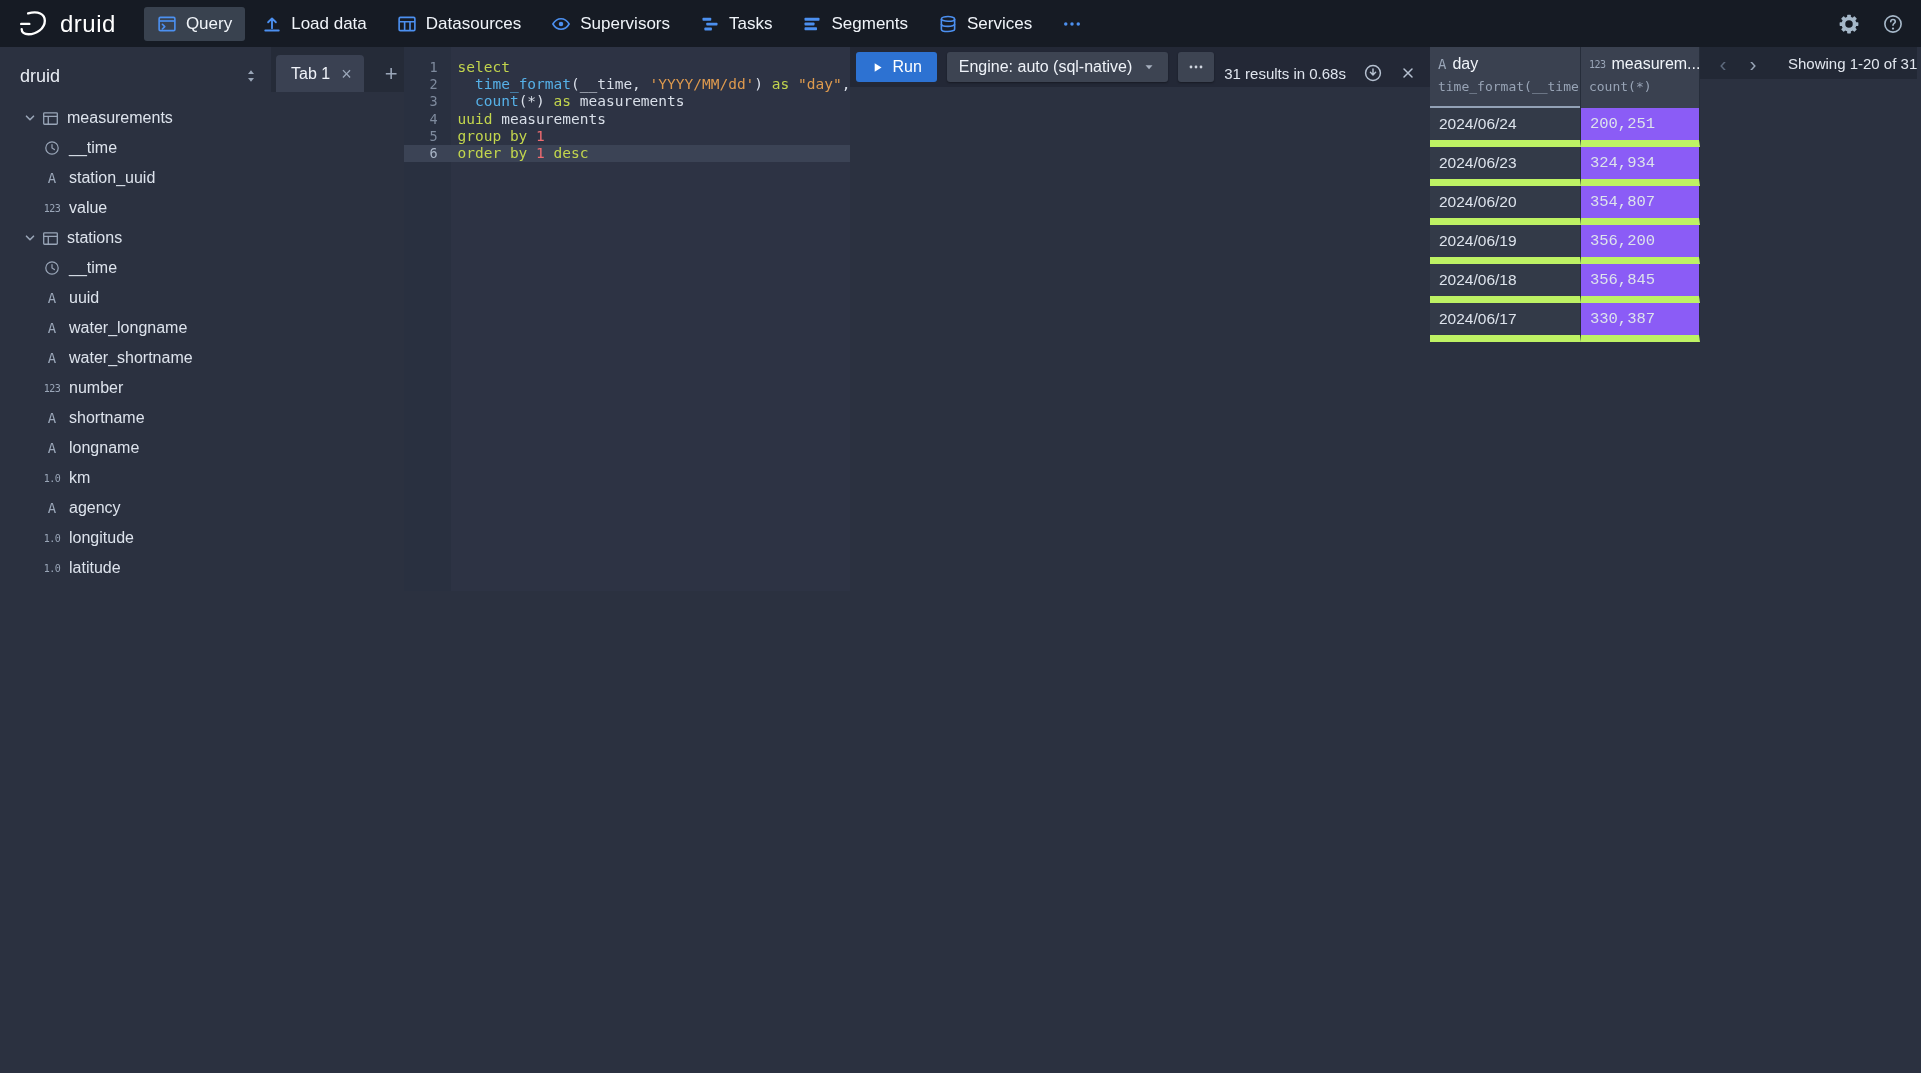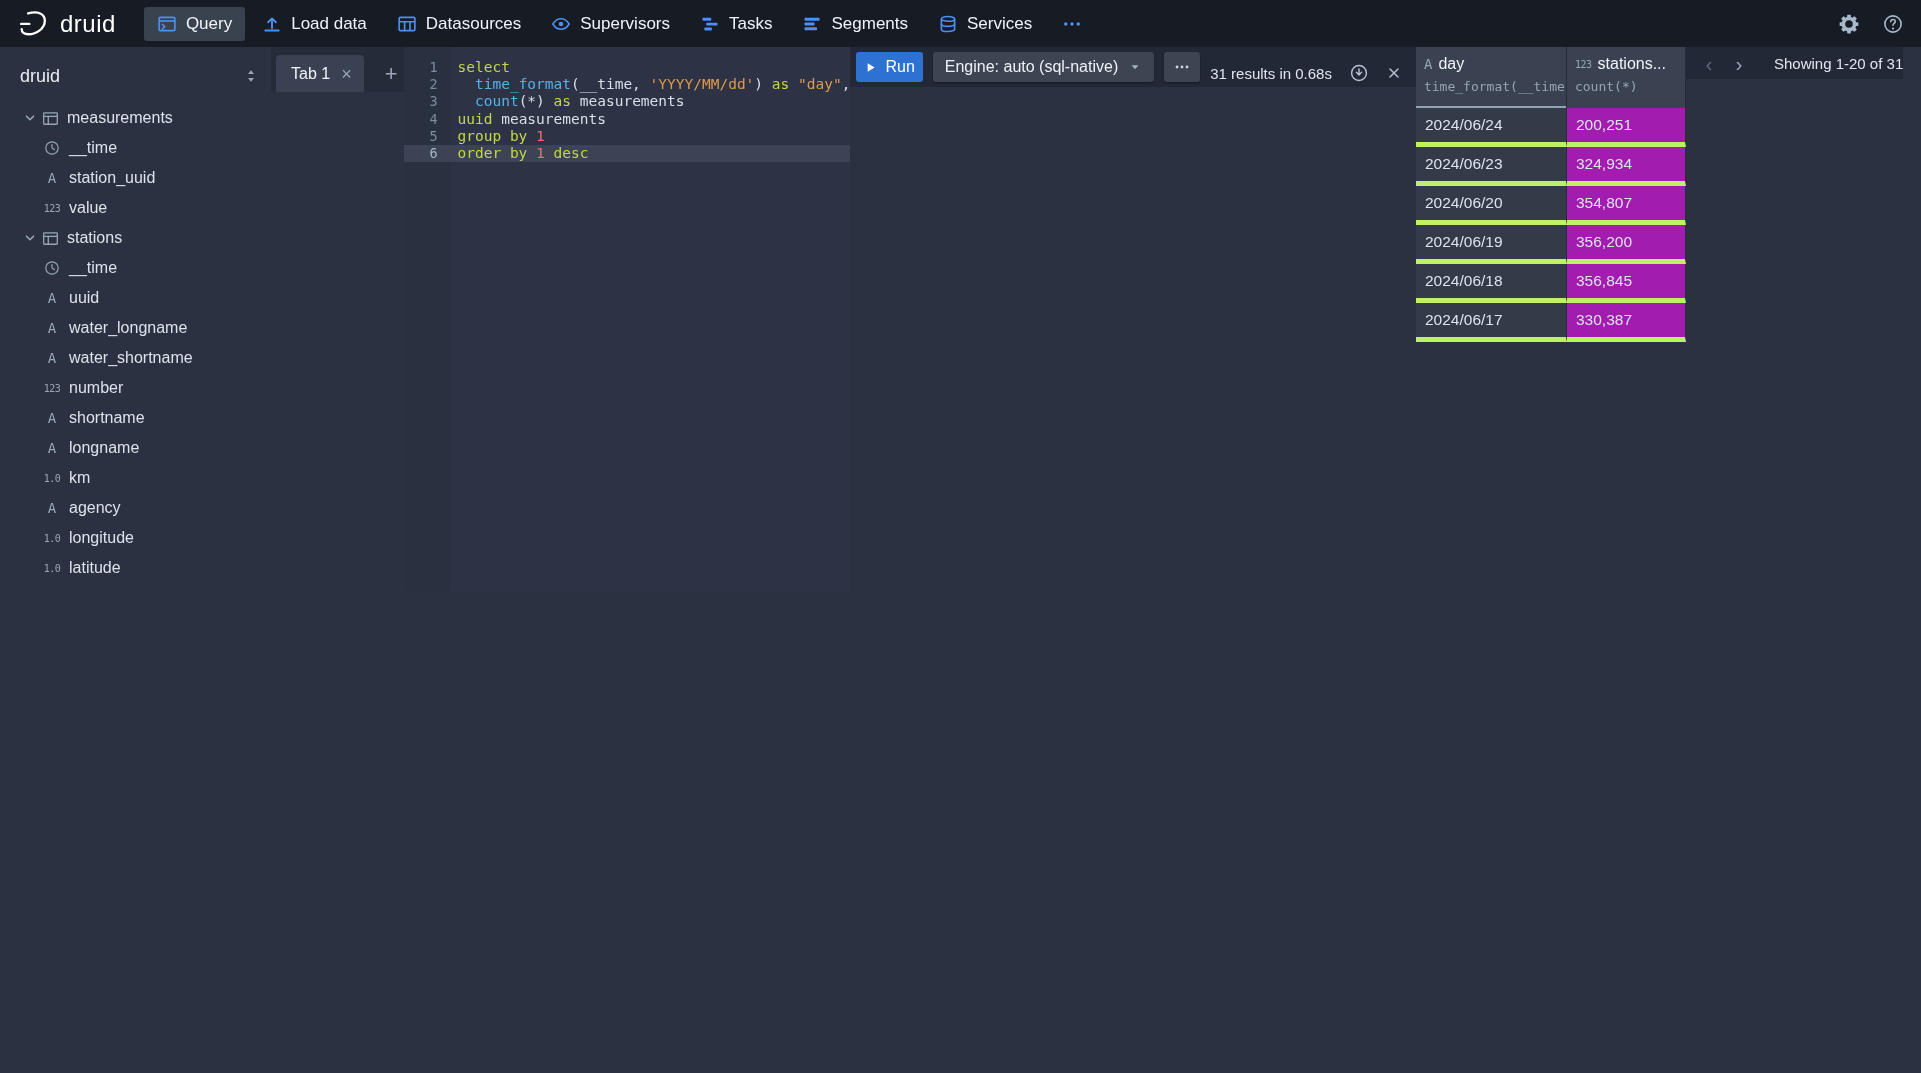--- a/index.html
+++ b/index.html
@@ -84,21 +84,21 @@
   .tk-pl { color: #d9dfe9; }
 
   
   .runbar {
     height: 40px; flex-shrink: 0; background: #232836;
     display: flex; align-items: center; padding: 0 14px 0 6px; gap: 10px;
   }
   .run-btn {
     height: 30px; background: #2d72d2; border: none; border-radius: 3px;
     color: #ffffff; font-size: 16px; font-family: inherit;
-    display: flex; align-items: center; gap: 8px; padding: 0 8px; cursor: pointer;
+    display: flex; align-items: center; gap: 8px; padding: 0 15px; cursor: pointer;
   }
   .run-btn .icon { display: flex; }
   .engine-btn {
     height: 30px; background: #3d4452; border: none; border-radius: 3px;
     color: #eef2f8; font-size: 16px; font-family: inherit;
     display: flex; align-items: center; gap: 10px; padding: 0 12px; cursor: pointer;
     box-shadow: 0 1px 2px rgba(0,0,0,0.35);
   }
   .engine-btn .icon { color: #a7b0bf; display: flex; }
   .more-btn {
@@ -124,25 +124,25 @@
   .th.sorted { box-shadow: inset 0 -2px 0 #93a1b6; }
   .th-name { display: flex; align-items: center; gap: 5px; font-size: 16px; color: #f0f4f9; white-space: nowrap; }
   .th-name .tglyph { width: auto; margin-right: 1px; }
   .th-sub {
     font-family: "DejaVu Sans Mono", monospace; font-size: 13px; color: #98a4b6;
     margin-top: 6px; white-space: nowrap; overflow: hidden;
   }
   .td {
     height: 39px; flex-shrink: 0; display: flex; align-items: center;
     padding-left: 9px; font-size: 15.5px; color: #dde3ec;
-    border-right: 1px solid #262d3a; border-bottom: 5px solid #bef264;
+    border-right: 1px solid #262d3a; border-bottom: 7px solid #bef264;
     cursor: pointer; white-space: nowrap; overflow: hidden;
   }
   .td.c0 { background: #333a48; }
-  .td.c1 { background: #a21caf; }
+  .td.c1 { background: #8b5cf6; font-family: Liberation Mono, monospace; }
 
   
   .results-footer {
     height: 32px; flex-shrink: 0; background: #222835;
     display: flex; align-items: center; padding-left: 8px; font-size: 15px; color: #e2e7ef;
   }
   .pg { width: 30px; text-align: center; font-size: 21px; line-height: 1; cursor: pointer; }
   .pg.prev { color: #5e6b7e; }
   .pg.next { color: #9aa7b8; }
   .footer-text { margin-left: 20px; }
@@ -454,21 +454,21 @@
             <div class="th col0 sorted">
               <div class="th-name">
                 <span class="tglyph">A</span>
                 <span>day</span>
               </div>
               <div class="th-sub">time_format(__time, …</div>
             </div>
             <div class="th col1">
               <div class="th-name">
                 <span class="tglyph small">123</span>
-                <span>stations...</span>
+                <span>measurem...</span>
               </div>
               <div class="th-sub">count(*)</div>
             </div>
           </div>
         <div id="rbody">
             <div class="tr">
               <div class="td col0 c0">2024/06/24</div>
               <div class="td col1 c1">200,251</div>
             </div>
             <div class="tr">

